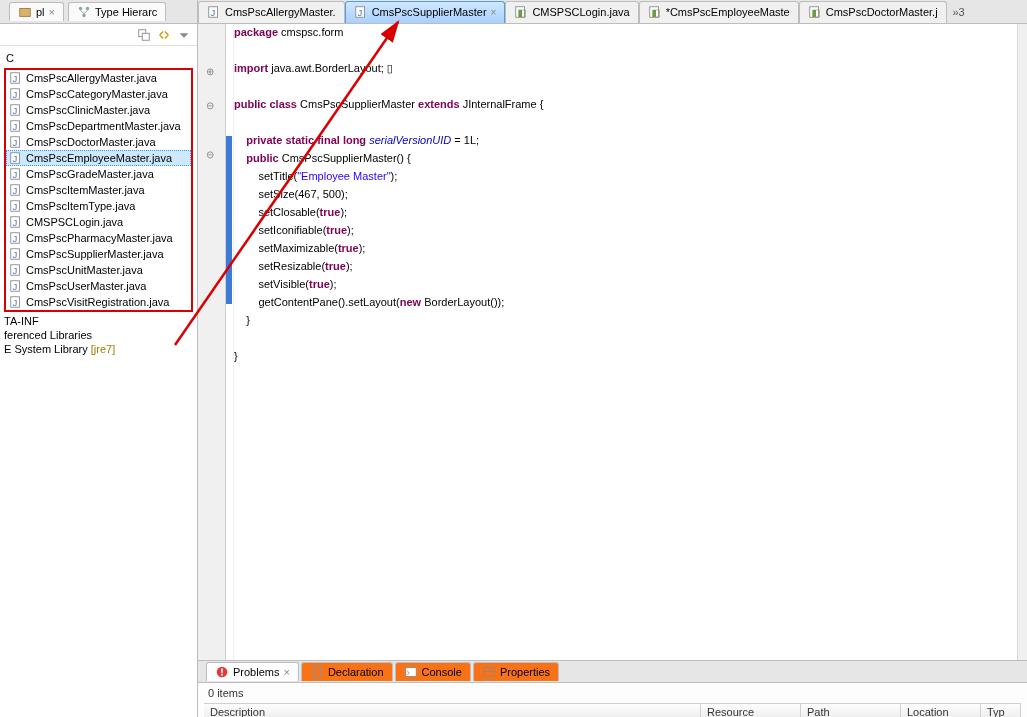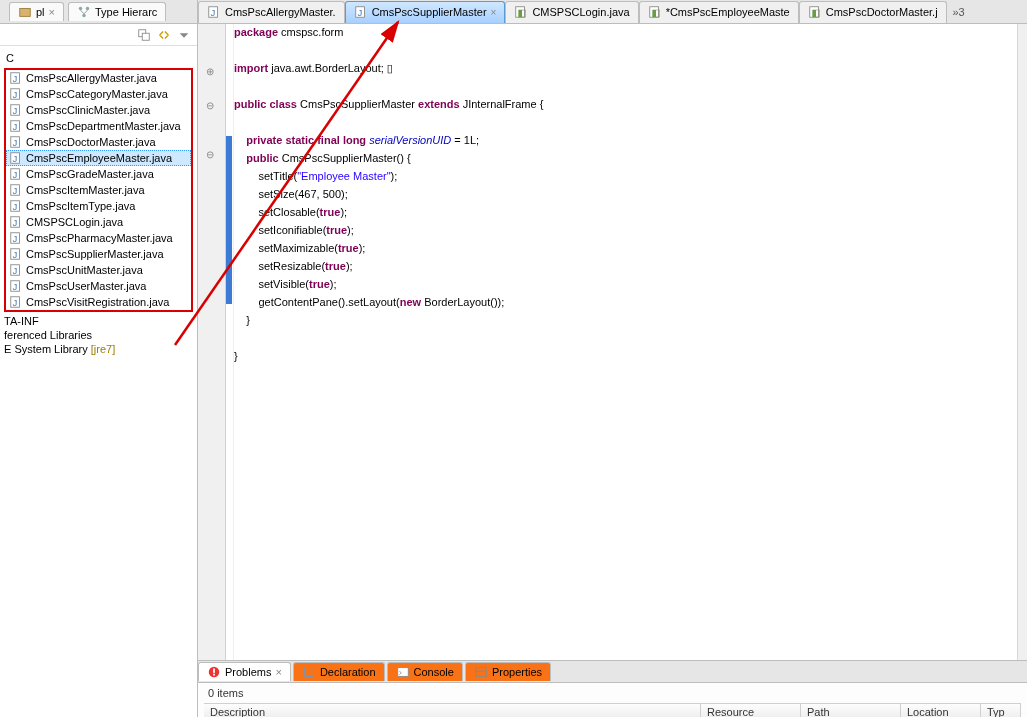--- a/index.html
+++ b/index.html
@@ -74,21 +74,21 @@
 .code .field { color: #0000c0; font-style: italic; margin-top: 7px; }
 .code .hl { background: #e8f2fe; display: block; width: 100%; }
 
 .overview-ruler { position: absolute; right: 0; top: 24px; bottom: 0; width: 10px; background: #f0f0f0; border-left: 1px solid #d8d8d8; }
 
 
 .bottom-panel {
   position: absolute; left: 198px; right: 0; top: 660px; bottom: 0;
   background: #fdfdfd; border-top: 1px solid #bdbdbd;
 }
-.bot-tabbar { height: 22px; background: #e6e6e6; border-bottom: 1px solid #bdbdbd; display: flex; align-items: center; padding-left: 0; }
+.bot-tabbar { height: 22px; background: #e6e6e6; border-bottom: 1px solid #bdbdbd; display: flex; align-items: center; padding-left: 8px; }
 .bot-tab { padding: 2px 8px; border: 1px solid #bdbdbd; border-bottom: none; background: #fff; border-radius: 3px 3px 0 0; margin-right: 2px; display: flex; align-items: center; gap: 4px; cursor: pointer; }
 .bot-tab.inactive { background: #f97316; justify-content: center; }
 .bot-tab .x { color: #888; }
 .bot-body { padding: 2px 6px; }
 .bot-count { color: #333; padding: 2px 4px; }
 .bot-cols { display: flex; border-top: 1px solid #d0d0d0; margin-top: 2px; }
 .bot-col { padding: 2px 6px; border-right: 1px solid #d0d0d0; color: #333; background: linear-gradient(#fdfdfd,#ececec); }
 .bot-col:first-child { flex: 1; }
 
 

